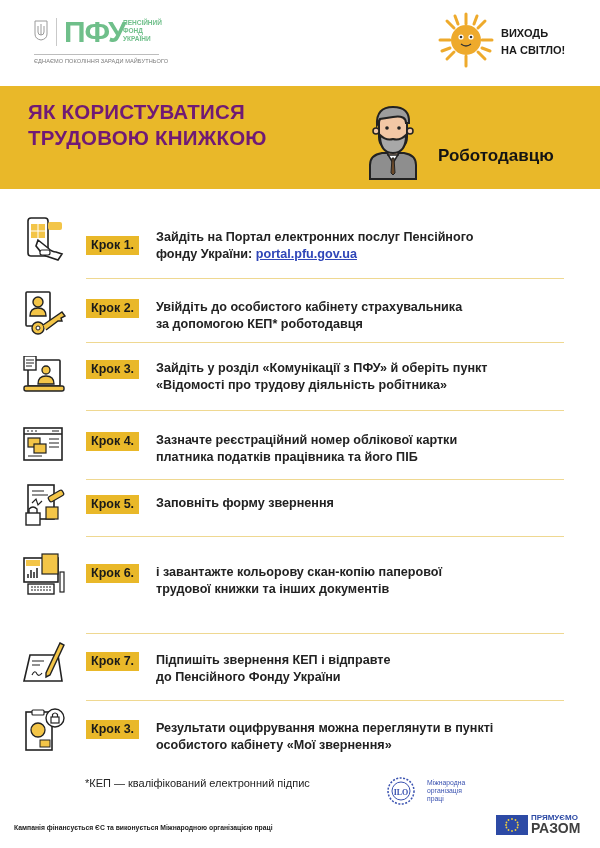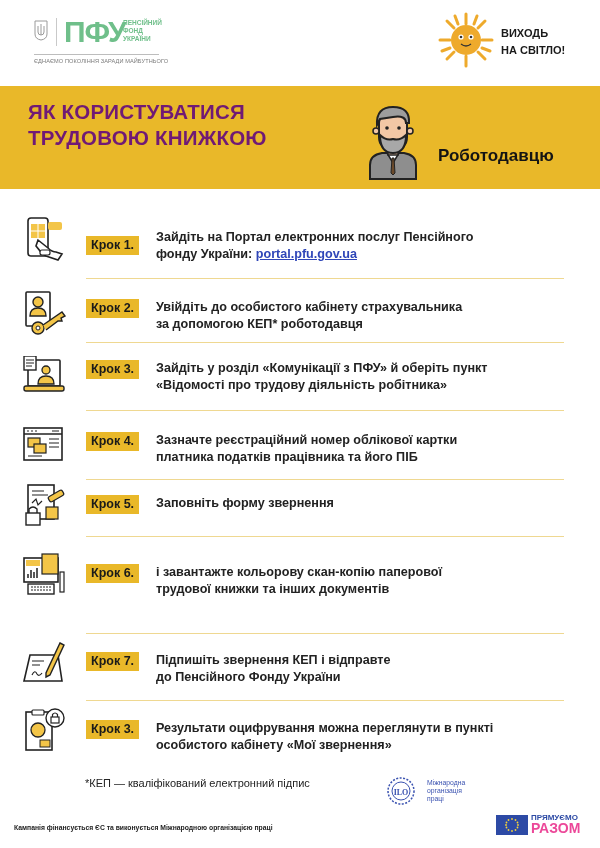--- a/index.html
+++ b/index.html
@@ -33,21 +33,21 @@
   .divider { position: absolute; left: 86px; width: 478px; height: 1px; background: #efd891; }
 
   .footnote { position: absolute; left: 85px; top: 777px; font-size: 11px; color: #222; }
   .footer-text { position: absolute; left: 14px; top: 824px; font-size: 6.8px; font-weight: bold; color: #222; white-space: nowrap; }
   .ilo { position: absolute; left: 366px; top: 776px; width: 90px; height: 30px; margin-left: 20px; }
   .ilo-emblem { position: absolute; left: 0; top: 0; width: 30px; height: 30px; }
   .ilo-text { position: absolute; left: 41px; top: 3px; font-size: 6.8px; color: #3a52b0; line-height: 8px; }
   .eu { position: absolute; left: 484px; top: 813px; width: 100px; height: 24px; margin-left: 12px; }
   .eu-flag { position: absolute; left: 0; top: 2px; width: 32px; height: 20px; background: #2d4aa5; }
   .eu-top { position: absolute; left: 35px; top: 0; font-size: 8px; font-weight: bold; color: #2d4aa5; }
-  .eu-bot { position: absolute; left: 35px; top: 8px; font-size: 14px; font-weight: bold; color: #ec4899; line-height: 14px; }
+  .eu-bot { position: absolute; left: 35px; top: 8px; font-size: 14px; font-weight: bold; color: #404040; line-height: 14px; }
 </style>
 </head>
 <body>
 
 <div class="header">
   <div class="pfu-logo">
     <svg class="trident" viewBox="0 0 14 22">
       <path d="M1 2 L13 2 L13 15 Q13 20 7 21 Q1 20 1 15 Z" fill="none" stroke="#9a9a9a" stroke-width="1"></path>
       <path d="M7 5 L7 16 M4 7 L4 13 Q4 16 7 16 Q10 16 10 13 L10 7" fill="none" stroke="#9a9a9a" stroke-width="1"></path>
     </svg>

